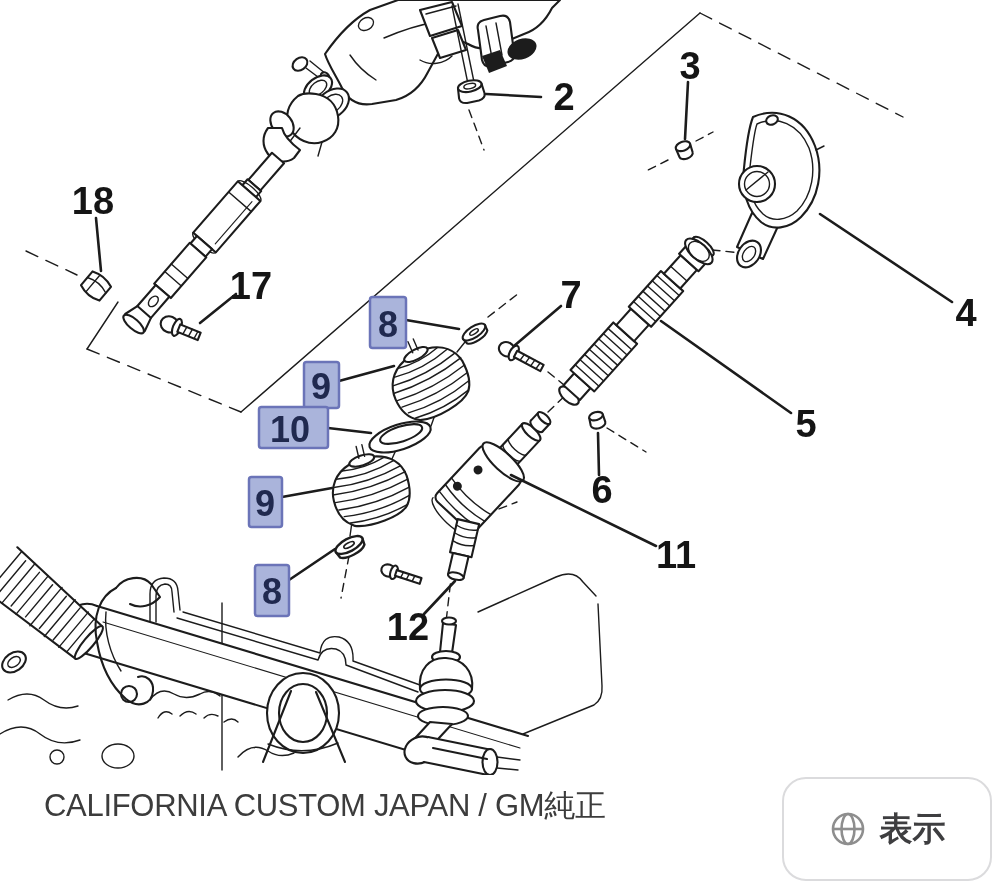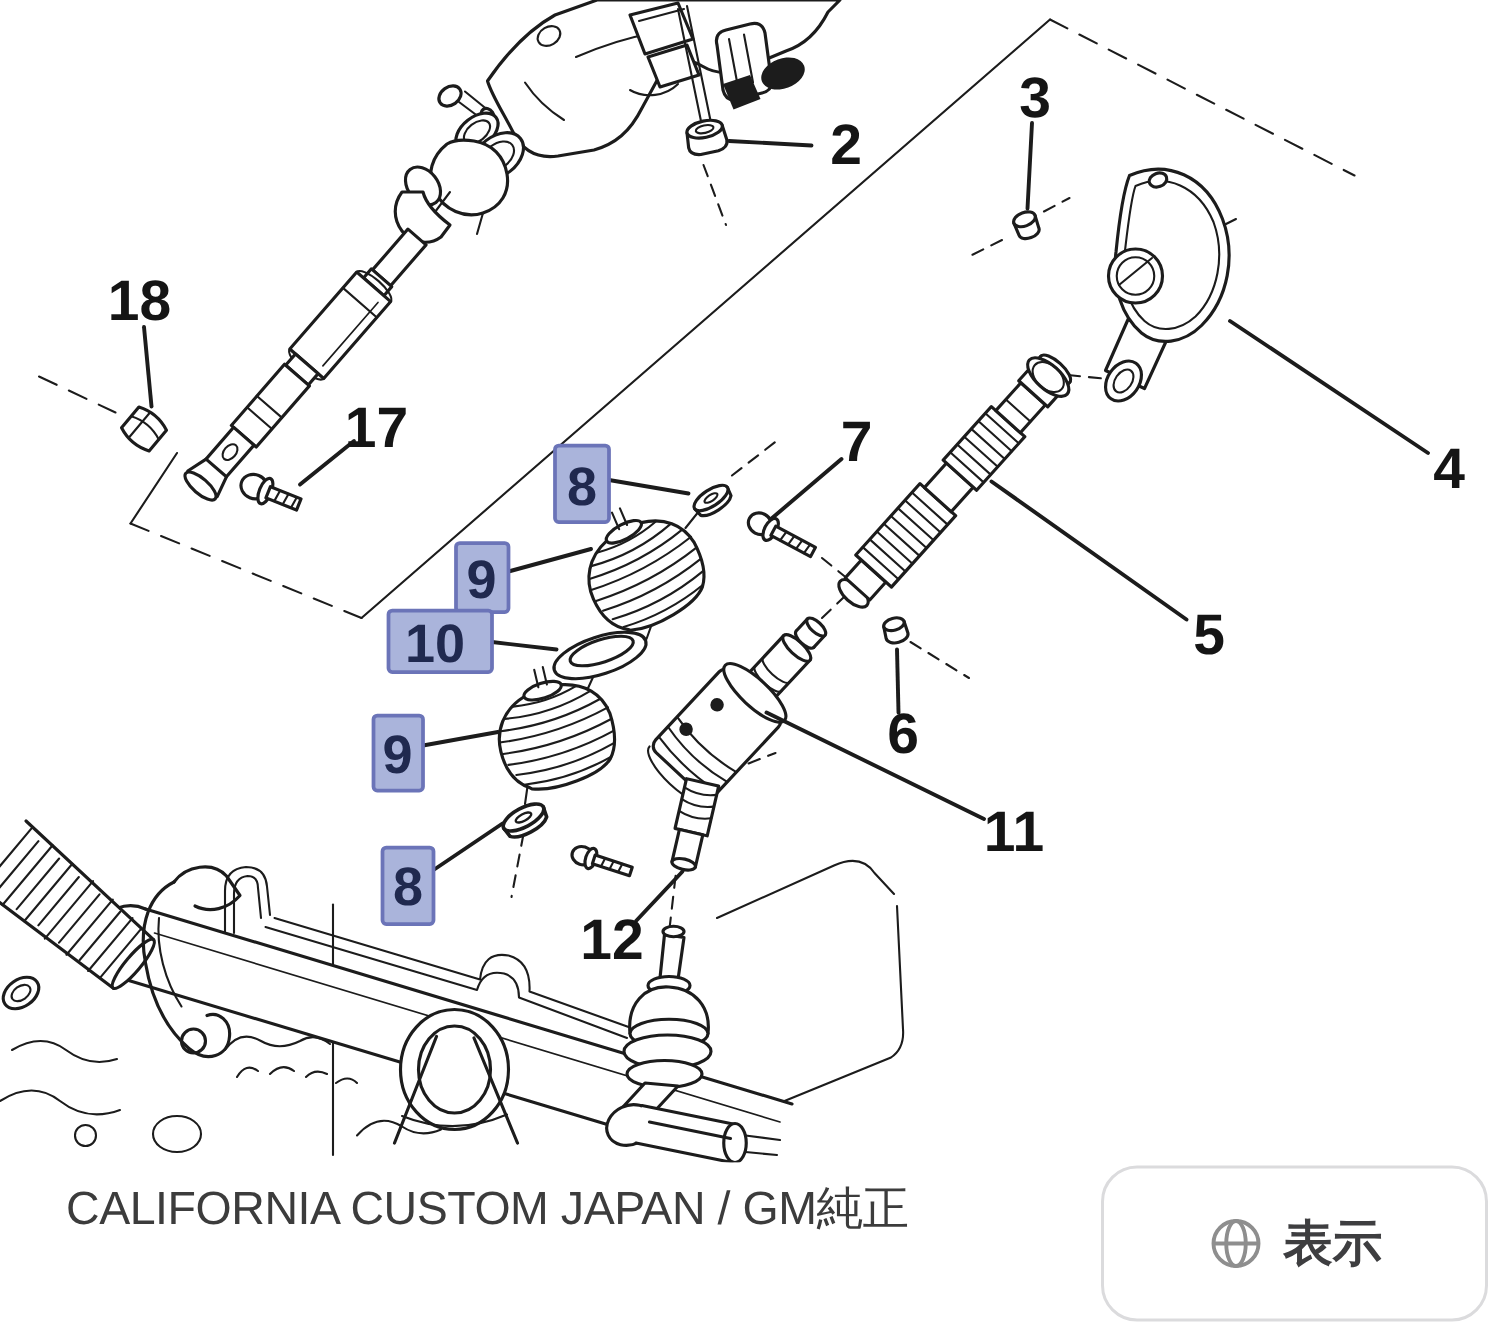--- a/index.html
+++ b/index.html
@@ -12,21 +12,21 @@
   .thin{stroke-width:1.4;}
   .vthin{stroke-width:1.1;}
   .dash{stroke-dasharray:13 9;}
   .dash2{stroke-dasharray:8 6;}
   .filldark{fill:var(--line,#1c1c1c);stroke:none;}
   .callout-text{font-family:"Liberation Sans",sans-serif;font-weight:bold;}
   
   .caption-bar{position:absolute;left:0;top:775px;width:999px;height:111px;background:var(--bg,#fff);}
   .caption{position:absolute;left:44px;top:8px;width:700px;
            font-size:31px;line-height:46px;color:var(--caption,#3c3c3c);letter-spacing:-0.3px;}
-  .view-button{position:absolute;right:7px;top:777px;width:258px;height:104px;box-sizing:border-box;
+  .view-button{position:absolute;right:7px;top:777px;width:210px;height:104px;box-sizing:border-box;
            background:#fff;border:2px solid var(--btnborder,#dbdbdd);border-radius:24px;
            display:flex;align-items:center;justify-content:center;gap:13px;
            color:var(--btntext,#3e3e40);font-size:33px;font-weight:bold;cursor:pointer;}
   .globe{flex:0 0 auto;}
 </style>
 </head>
 <body>
 
 <div class="stage">
 

